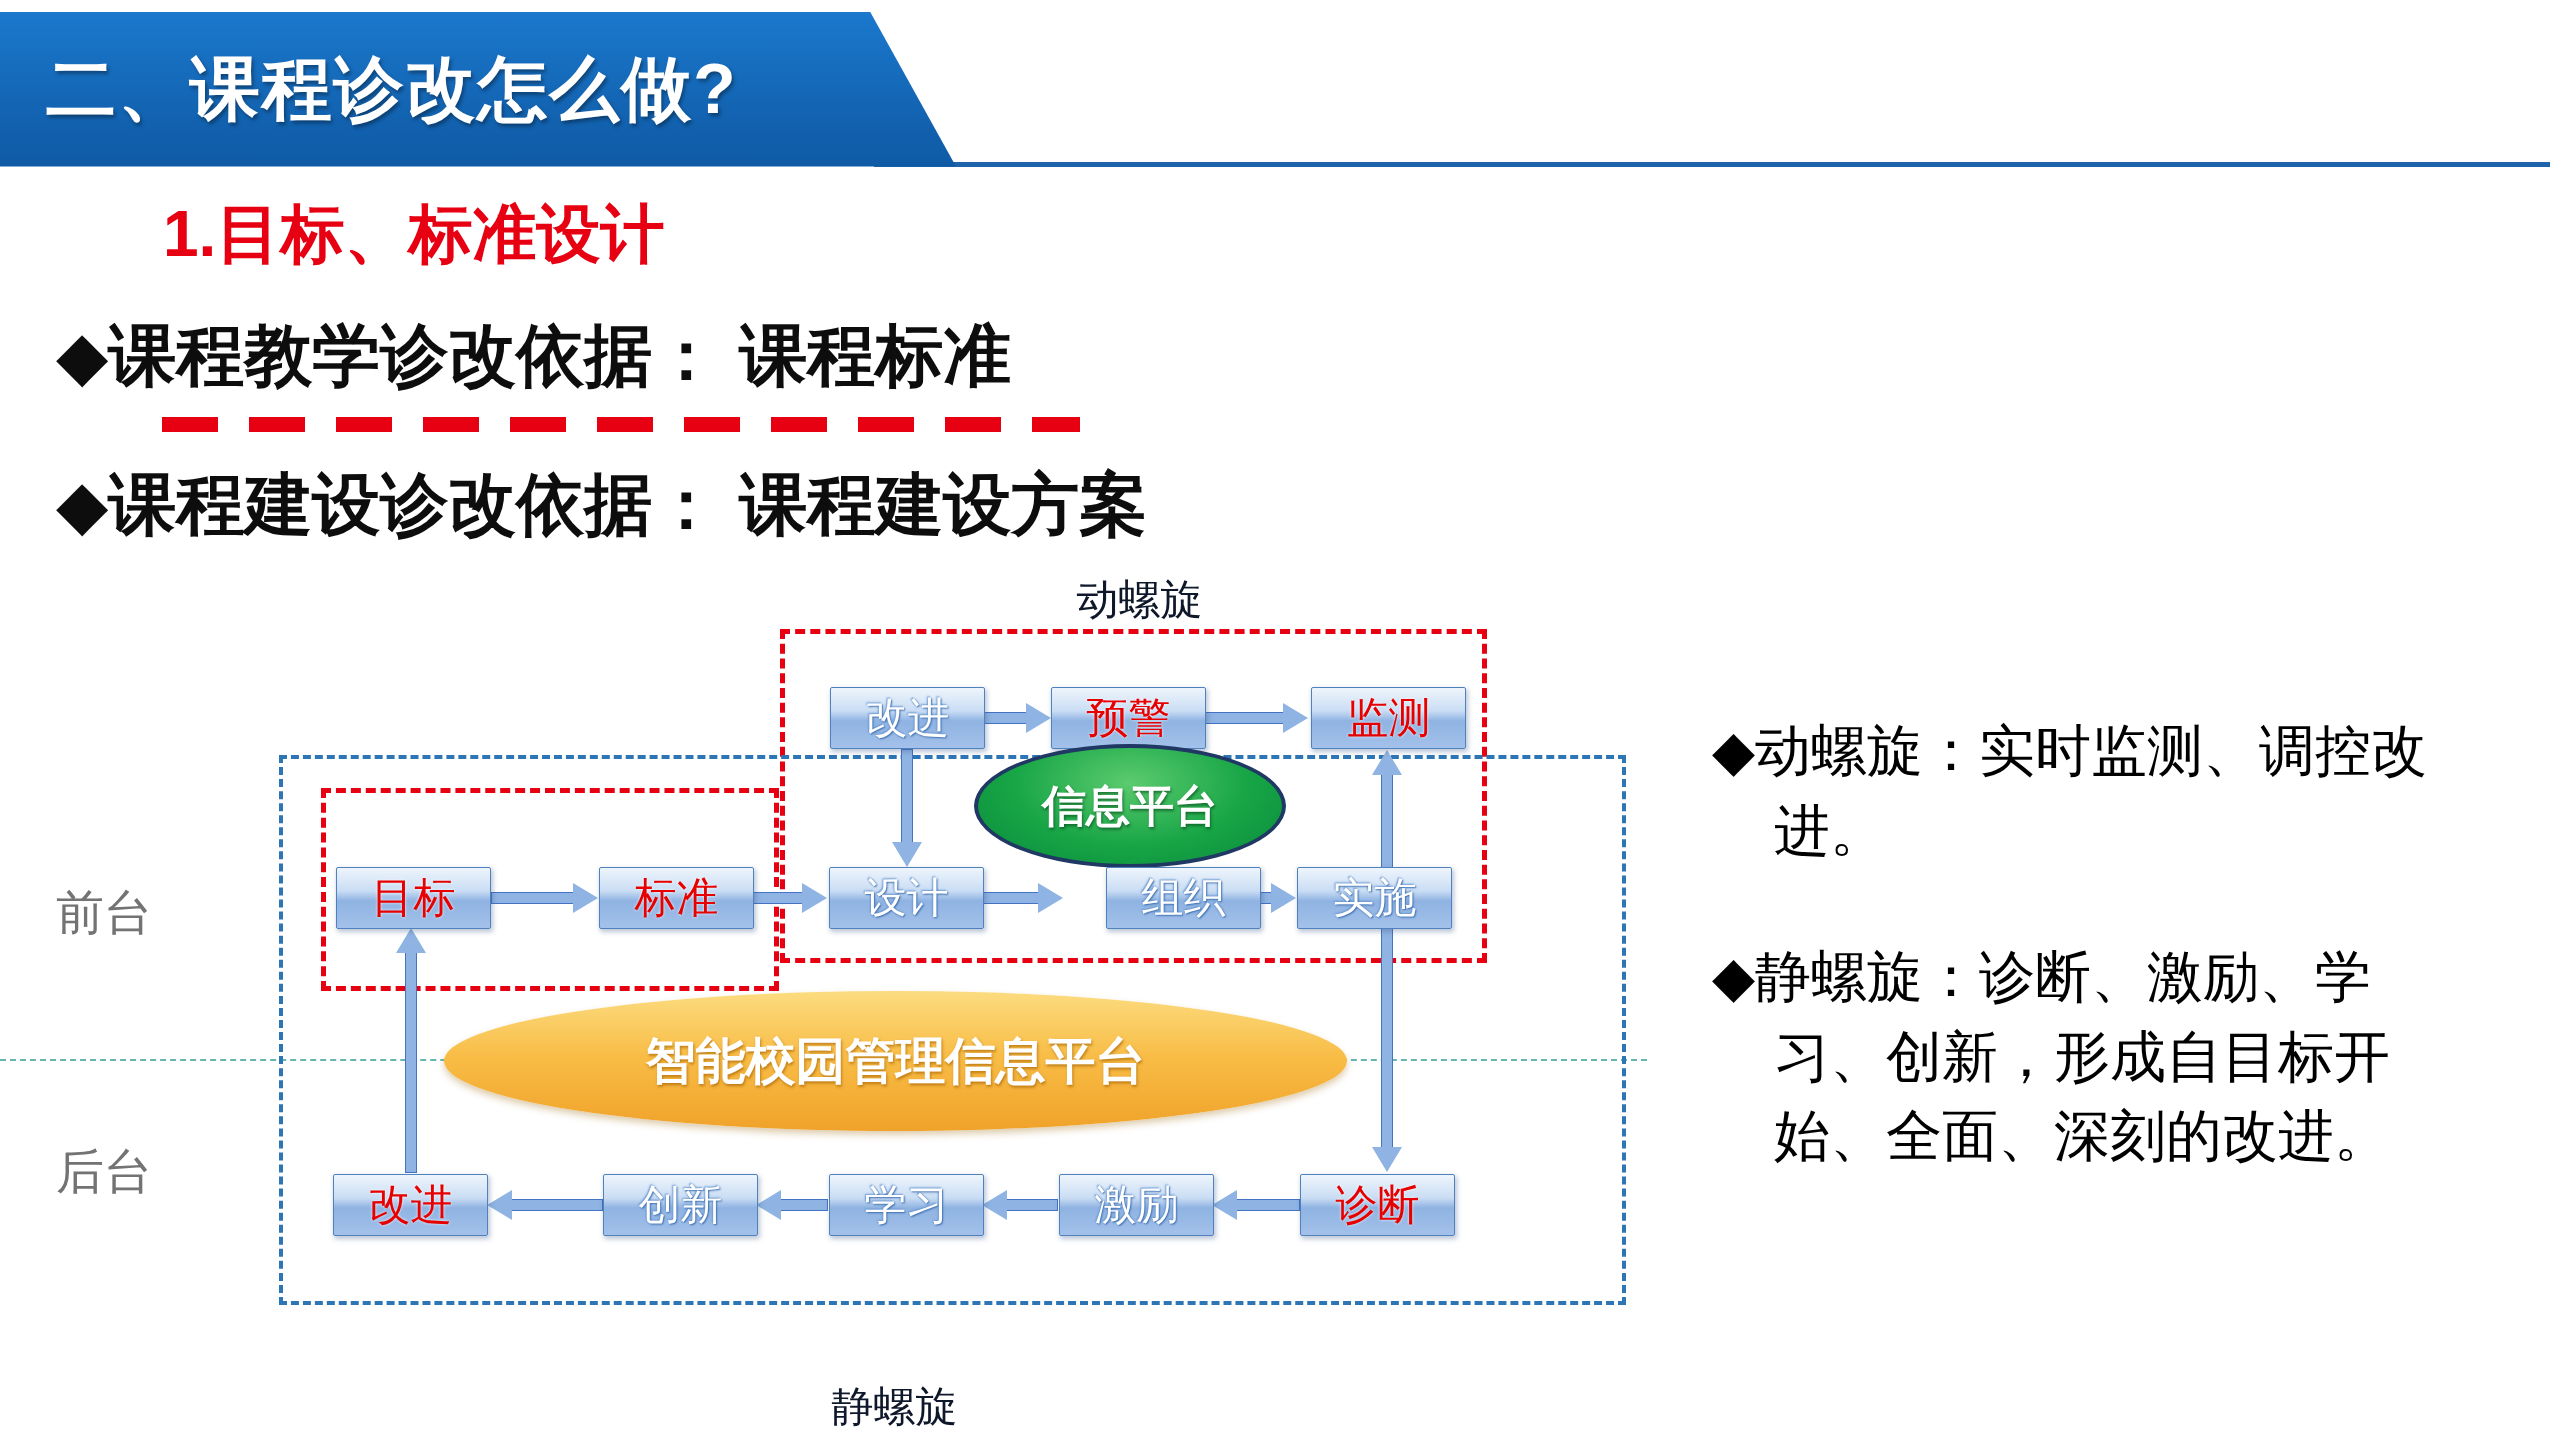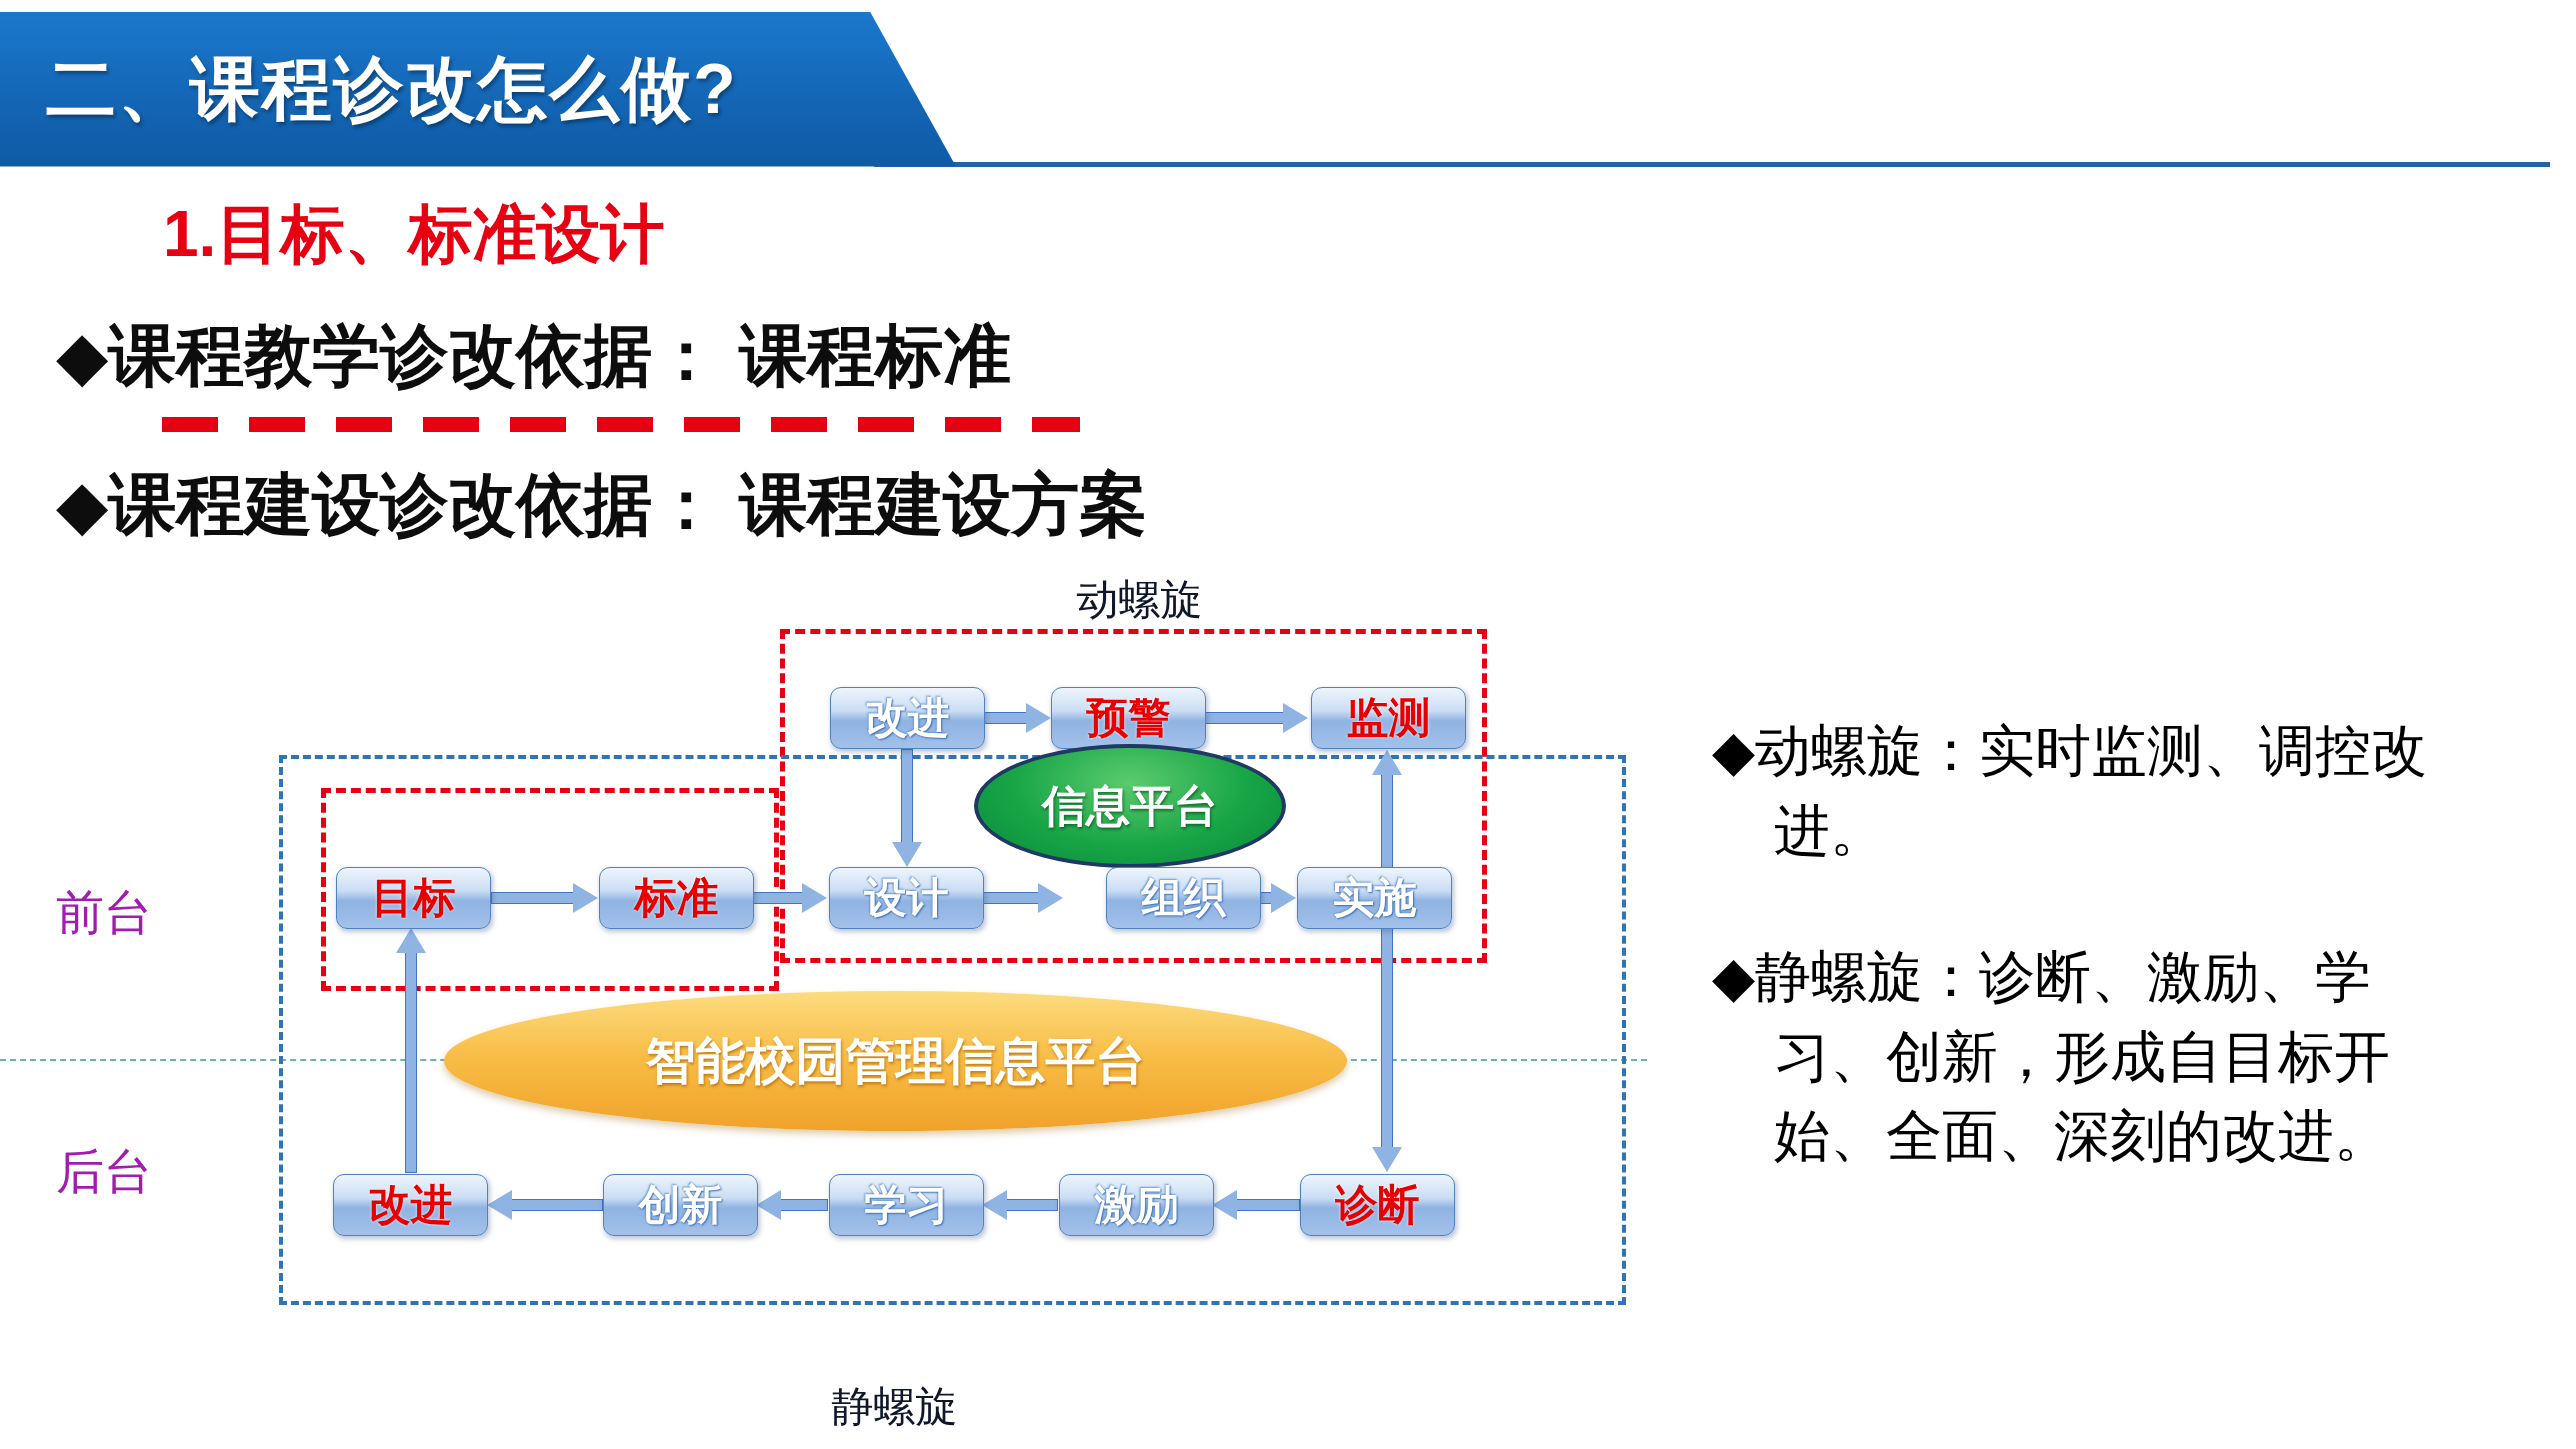--- a/index.html
+++ b/index.html
@@ -25,29 +25,29 @@
 
   
   .dash-red{position:absolute;border:5.8px dashed #e60012;z-index:1;}
   .dash-blue{position:absolute;border:4.8px dashed #2e75b6;z-index:1;}
   .frame-spiral-top{left:780px;top:629px;width:697px;height:324px;}
   .frame-goal{left:321px;top:788px;width:448px;height:193px;}
   .frame-spiral-bottom{left:279px;top:755px;width:1339px;height:542px;}
   .teal-divider{position:absolute;left:0;top:1059px;width:1647px;height:0;border-top:2.9px dashed #66b6ae;z-index:0;}
 
   .dg-label{position:absolute;font-size:42px;color:#0f172a;text-align:center;z-index:4;}
-  .side-label{position:absolute;left:56px;font-size:48px;color:#a21caf;z-index:4;}
+  .side-label{position:absolute;left:56px;font-size:48px;color:#737373;z-index:4;}
 
   
-  .fbox{position:absolute;width:153px;height:60px;border-radius:11px;z-index:3;
+  .fbox{position:absolute;width:153px;height:60px;border-radius:2px;z-index:3;
     border:1.9px solid #4f81bd;
     background:linear-gradient(180deg,#eef5fc 0%,#caddf4 38%,#8fb3e2 55%,#a3c1ea 100%);
     box-shadow:1.9px 2.9px 4.8px rgba(60,90,140,.35);
     display:flex;align-items:center;justify-content:center;
-    font-size:42px;font-weight:bold;color:#ffffff;
+    font-size:42px;font-weight:normal;color:#ffffff;
     text-shadow:1px 1px 1.9px #3a6db0,-1px -1px 1.9px #6d9bd4;}
   .fbox.em{color:#e60000;text-shadow:0 0 2.9px rgba(255,255,255,.9);}
 
   
   .ellipse{position:absolute;border-radius:50%;display:flex;align-items:center;justify-content:center;z-index:3;font-weight:bold;color:#fff;}
   .green-ellipse{left:974px;top:744px;width:304px;height:116px;border:4.8px solid #1f3864;
     background:radial-gradient(ellipse at 50% 30%,#5bcb6e 0%,#17a546 55%,#0a8a3c 100%);
     font-size:44px;text-shadow:1px 1.9px 2.9px rgba(0,60,20,.6);}
   .orange-ellipse{left:444px;top:991px;width:903px;height:140px;
     background:linear-gradient(180deg,#fcdc80 0%,#f8bc45 48%,#f0a22a 100%);

